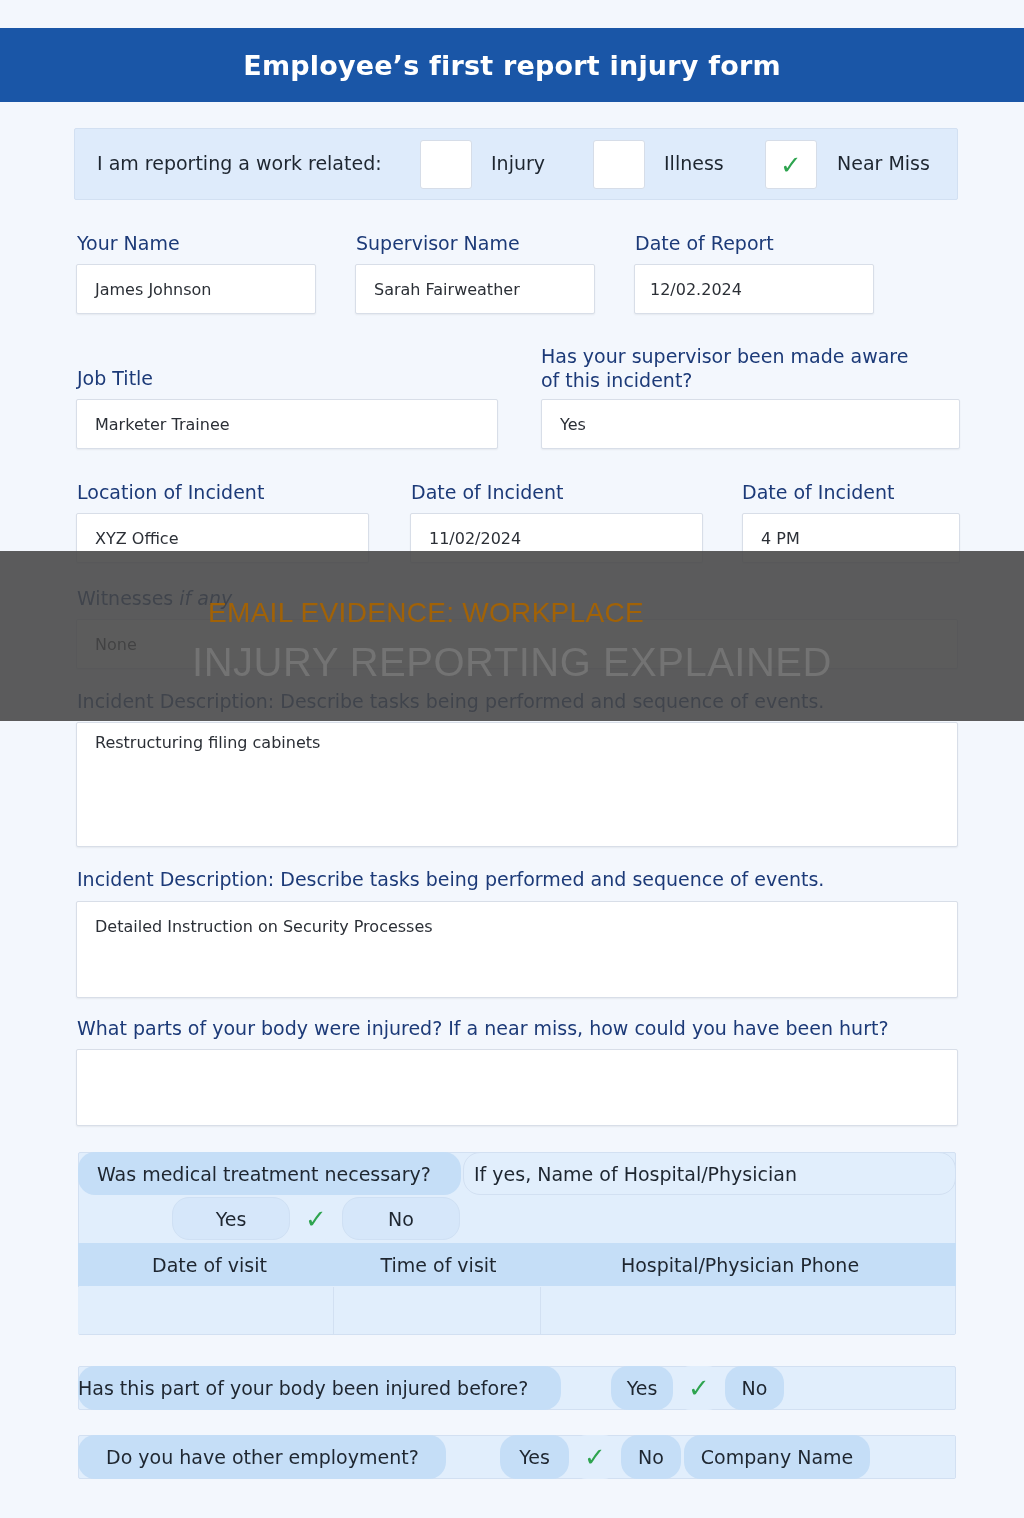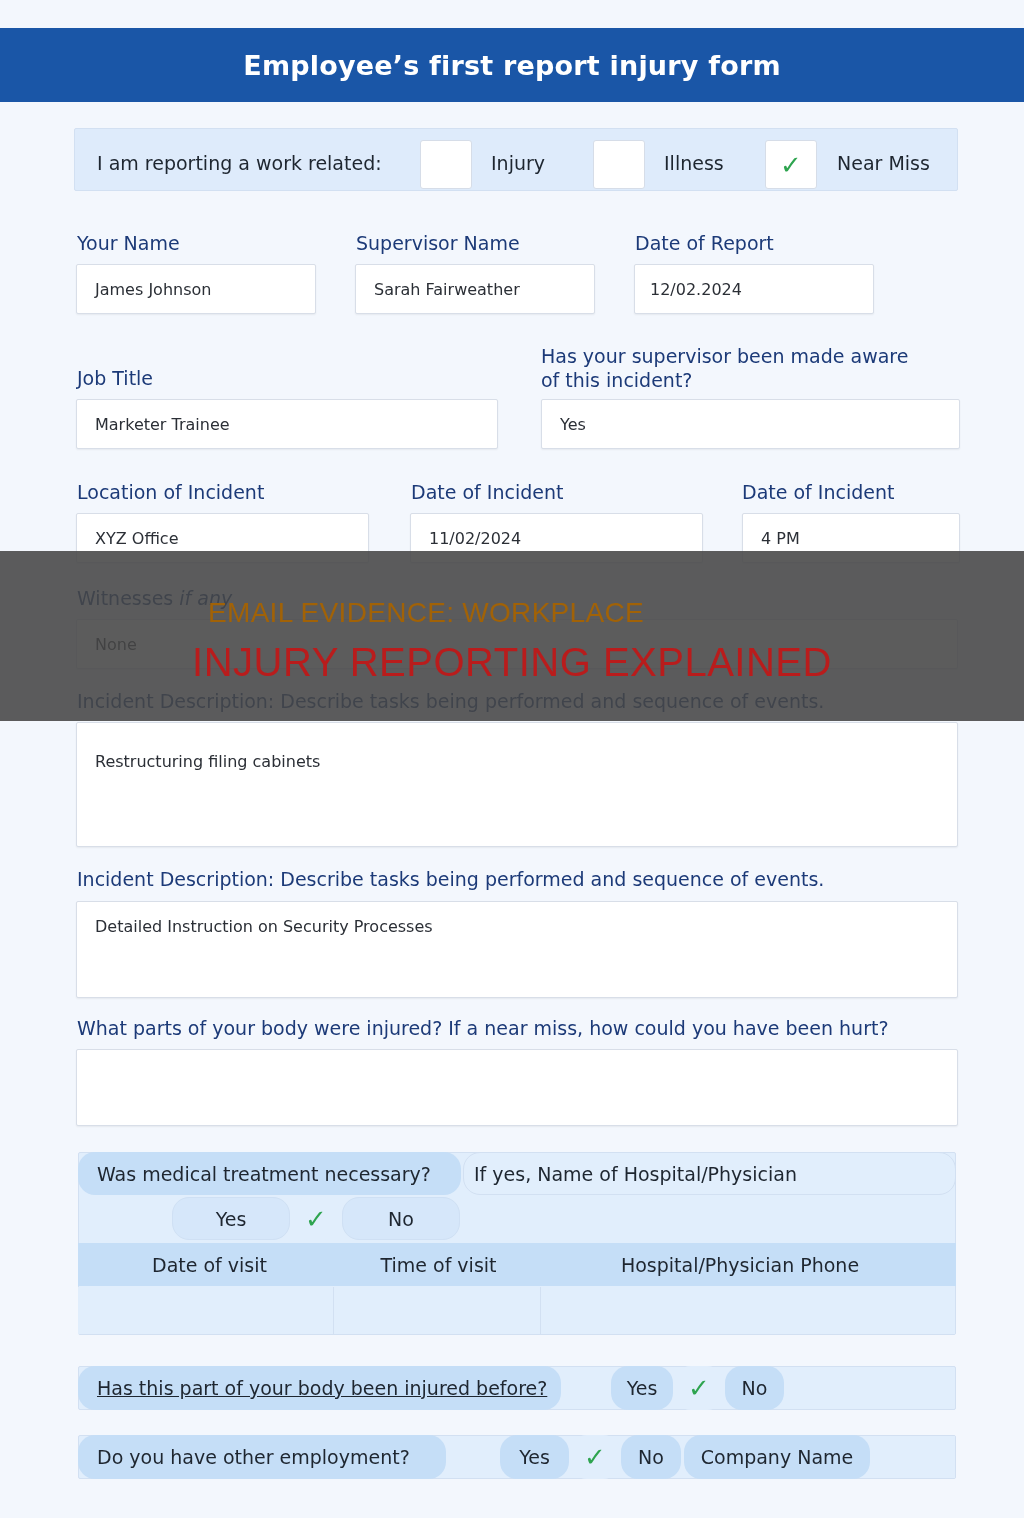--- a/index.html
+++ b/index.html
@@ -5,33 +5,33 @@
     * { box-sizing: border-box; margin: 0; padding: 0; }
     html, body { width: 1024px; height: 1518px; overflow: hidden; }
     body { background: #f3f7fd; font-family: "DejaVu Sans", sans-serif; position: relative; color: #1e2b3a; }
     .header { position: absolute; left: 0; top: 0; width: 1024px; height: 74px; background: #1a56a7; display: flex; align-items: center; justify-content: center; margin-top: 28px; }
     .header h1 { color: #ffffff; font-size: 27px; font-weight: bold; letter-spacing: 0.2px; }
     .abs { position: absolute; }
     .label { position: absolute; color: #1c3a78; font-size: 19px; line-height: 24px; white-space: nowrap; }
     .label .it { font-style: italic; }
     .field { position: absolute; background: #ffffff; border: 1px solid #d8dee8; border-radius: 2px; box-shadow: 0 1px 2px rgba(0,0,0,0.06); font-size: 16px; color: #2b2f36; padding-left: 18px; display: flex; align-items: center; }
     .area { position: absolute; background: #ffffff; border: 1px solid #d8dee8; border-radius: 2px; box-shadow: 0 1px 2px rgba(0,0,0,0.06); font-size: 16px; color: #2b2f36; padding: 14px 18px; line-height: 21px; }
-    .report-bar { position: absolute; left: 74px; top: 128px; width: 884px; height: 63px; background: #deebfb; border: 1px solid #d2e0f2; border-radius: 2px; }
+    .report-bar { position: absolute; left: 74px; top: 128px; width: 884px; height: 72px; background: #deebfb; border: 1px solid #d2e0f2; border-radius: 2px; }
     .report-bar .q { position: absolute; left: 22px; top: 23px; font-size: 19px; color: #1e2630; }
     .cbox { position: absolute; width: 52px; height: 49px; background: #ffffff; border: 1px solid #d6dde8; border-radius: 3px; display: flex; align-items: center; justify-content: center; }
     .cb-label { position: absolute; font-size: 19px; color: #1e2630; top: 23px; }
     .check { color: #2ea44f; font-size: 26px; font-weight: bold; line-height: 1; }
     .tbl-cell { position: absolute; display: flex; align-items: center; font-size: 19px; color: #1e2630; border-radius: 17px; }
     .dark { background: #c5def7; }
     .mid { background: #d6e7fa; }
     .light { background: #e1eefc; }
     .center { justify-content: center; }
     .overlay { position: absolute; left: 0; top: 551px; width: 1024px; height: 170px; background: rgba(70,70,70,0.88); }
     .ov-line1 { position: absolute; left: 0; width: 852px; top: 597px; text-align: center; color: #a16207; font-family: "Liberation Sans", sans-serif; font-size: 28px; letter-spacing: 0.3px; }
-    .ov-line2 { position: absolute; left: 0; width: 1024px; top: 640px; text-align: center; color: #b91c1c; font-family: "Liberation Sans", sans-serif; font-size: 40px; letter-spacing: 0.5px; }
+    .ov-line2 { position: absolute; left: 0; width: 1024px; top: 640px; text-align: center; color: #737373; font-family: "Liberation Sans", sans-serif; font-size: 40px; letter-spacing: 0.5px; }
   </style>
 </head>
 <body>
 
 <div class="header">
   <h1>Employee’s first report injury form</h1>
 </div>
 
 <div class="report-bar">
   <span class="q">I am reporting a work related:</span>
@@ -70,21 +70,21 @@
 <span class="label" style="left:742px; top:480px;">Date of Incident</span>
 <div class="field" style="left:742px; top:513px; width:218px; height:50px;">4 PM</div>
 
 <span class="label" style="left:77px; top:586px;">
   <span>Witnesses</span>
   <span class="it">if any</span>
 </span>
 <div class="field" style="left:76px; top:619px; width:882px; height:50px;">None</div>
 
 <span class="label" style="left:77px; top:689px;">Incident Description: Describe tasks being performed and sequence of events.</span>
-<div class="area" style="left:76px; top:722px; width:882px; height:125px; padding-top:28px;">
+<div class="area" style="left:76px; top:722px; width:882px; height:125px; padding-top:9px;">
   <div>Restructuring filing cabinets</div>
 </div>
 
 <span class="label" style="left:77px; top:867px;">Incident Description: Describe tasks being performed and sequence of events.</span>
 <div class="area" style="left:76px; top:901px; width:882px; height:97px;">Detailed Instruction on Security Processes</div>
 
 <span class="label" style="left:77px; top:1016px;">What parts of your body were injured? If a near miss, how could you have been hurt?</span>
 <div class="area" style="left:76px; top:1049px; width:882px; height:77px;"></div>
 
 <div class="abs light" style="left:78px; top:1152px; width:878px; height:183px; border:1px solid #d2e0f2; border-radius:2px;"></div>
@@ -100,29 +100,29 @@
 <div class="abs dark" style="left:78px; top:1243px; width:878px; height:43px;"></div>
 <div class="tbl-cell center" style="left:78px; top:1243px; width:263px; height:43px;">Date of visit</div>
 <div class="tbl-cell center" style="left:336px; top:1243px; width:205px; height:43px;">Time of visit</div>
 <div class="tbl-cell center" style="left:541px; top:1243px; width:398px; height:43px;">Hospital/Physician Phone</div>
 
 <div class="abs light" style="left:78px; top:1287px; width:256px; height:47px; border-right:1px solid #d2e0f2;"></div>
 <div class="abs light" style="left:335px; top:1287px; width:206px; height:47px; border-right:1px solid #d2e0f2;"></div>
 <div class="abs light" style="left:542px; top:1287px; width:413px; height:47px;"></div>
 
 <div class="abs light" style="left:78px; top:1366px; width:878px; height:44px; border:1px solid #d2e0f2; border-radius:2px;"></div>
-<div class="tbl-cell dark" style="left:78px; top:1366px; width:483px; height:44px; padding-left:19px;text-decoration:underline;">Has this part of your body been injured before?</div>
+<div class="tbl-cell dark" style="left:78px; top:1366px; width:483px; height:44px; ">Has this part of your body been injured before?</div>
 <div class="tbl-cell dark center" style="left:611px; top:1366px; width:62px; height:44px;">Yes</div>
 <div class="tbl-cell light center" style="left:674px; top:1366px; width:50px; height:44px;">
   <span class="check">✓</span>
 </div>
 <div class="tbl-cell dark center" style="left:725px; top:1366px; width:59px; height:44px;">No</div>
 
 <div class="abs light" style="left:78px; top:1435px; width:878px; height:44px; border:1px solid #d2e0f2; border-radius:2px;"></div>
-<div class="tbl-cell dark" style="left:78px; top:1435px; width:368px; height:44px; padding-left:19px;">Do you have other employment?</div>
+<div class="tbl-cell dark" style="left:78px; top:1435px; width:368px; height:44px; padding-left:28px;">Do you have other employment?</div>
 <div class="tbl-cell dark center" style="left:500px; top:1435px; width:69px; height:44px;">Yes</div>
 <div class="tbl-cell light center" style="left:570px; top:1435px; width:50px; height:44px;">
   <span class="check">✓</span>
 </div>
 <div class="tbl-cell dark center" style="left:621px; top:1435px; width:60px; height:44px;">No</div>
 <div class="tbl-cell dark center" style="left:684px; top:1435px; width:186px; height:44px;">Company Name</div>
 <div class="abs light" style="left:871px; top:1436px; width:84px; height:42px;"></div>
 
 <div class="overlay"></div>
 <div class="ov-line1">EMAIL EVIDENCE: WORKPLACE</div>

